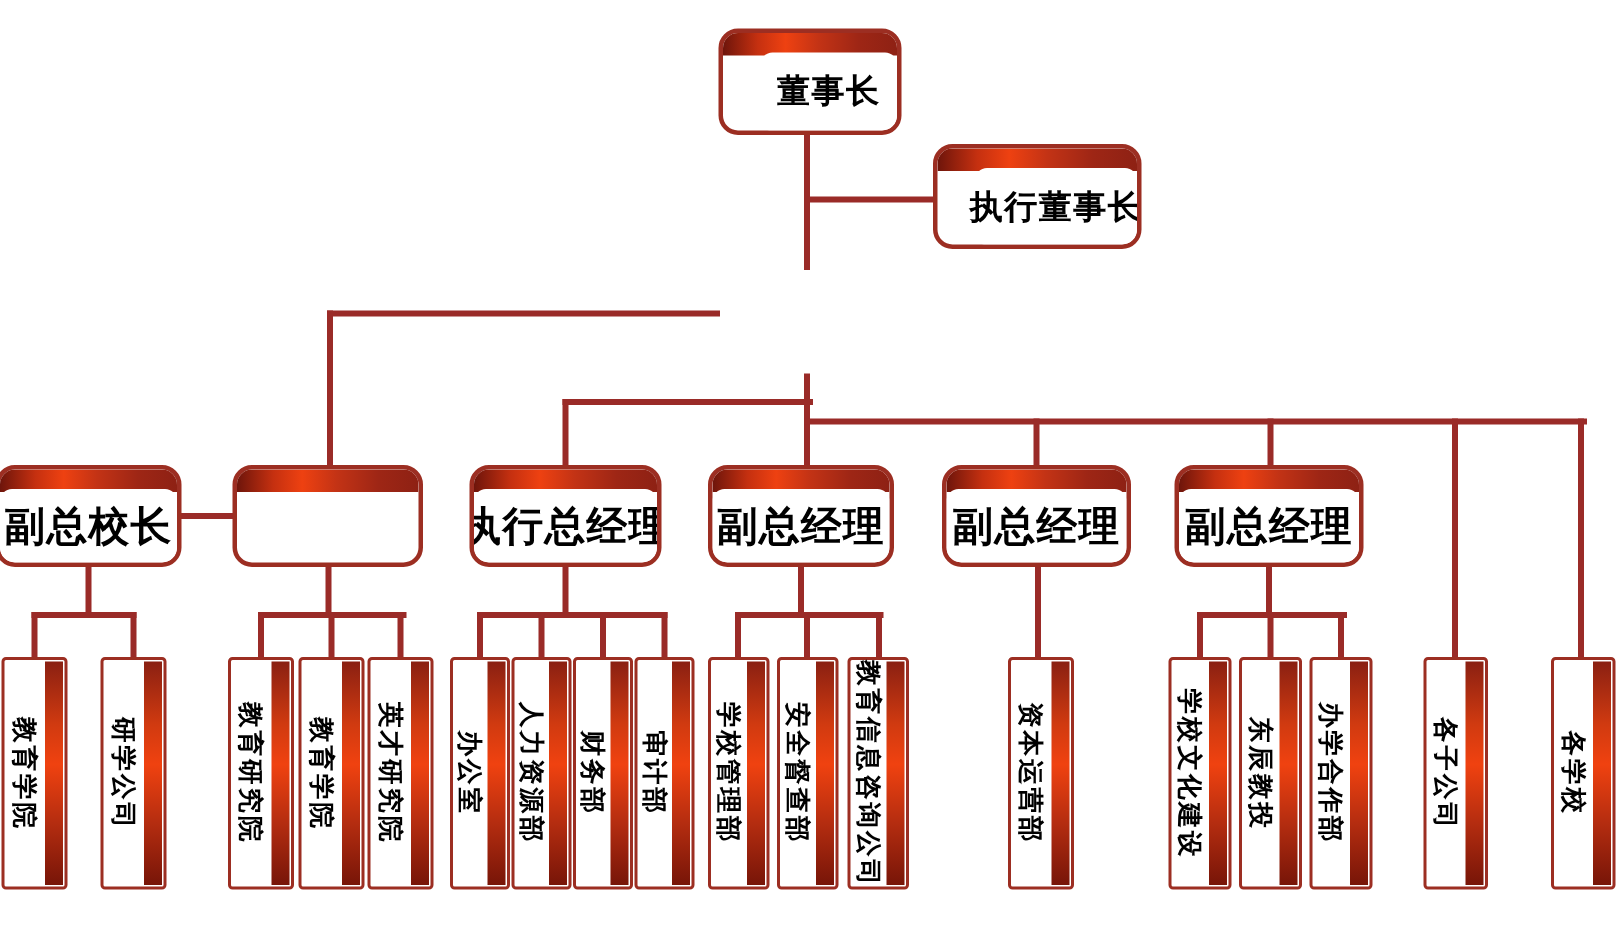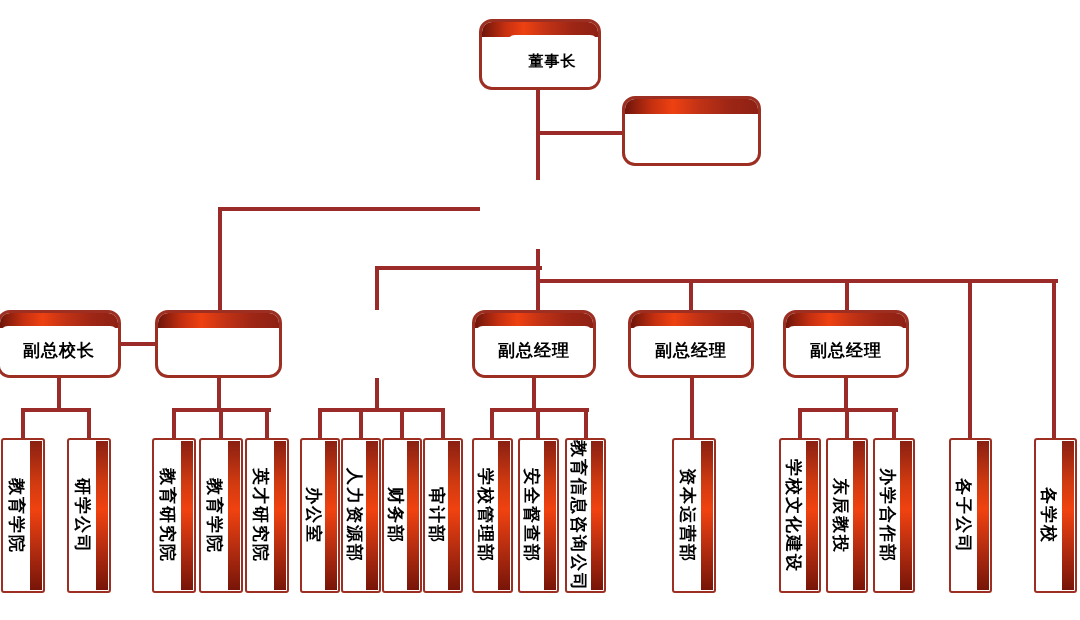--- a/index.html
+++ b/index.html
@@ -16,23 +16,23 @@
     position:absolute;box-sizing:border-box;background:#fff;
     border:3px solid #9c2e22;border-radius:13px;overflow:hidden;
   }
   .hband{
     position:absolute;top:0;left:0;right:0;height:15px;
     background:linear-gradient(90deg,#6e150b 0%,#c53010 20%,#ee4111 36%,#c33315 55%,#9e2615 78%,#8e2114 100%);
   }
   .hlabel{
     position:absolute;top:13px;left:0;right:0;bottom:0;background:#ffffff;
     border-radius:8px 8px 6px 6px;display:flex;align-items:center;justify-content:center;
-    font-size:17px;font-weight:bold;color:#000;letter-spacing:1px;white-space:nowrap;
-  }
-  .hbox.big .hlabel{font-size:15px;margin-left:25px;}
+    font-size:27px;font-weight:bold;color:#000;letter-spacing:1px;white-space:nowrap;
+  }
+  .hbox.big .hlabel{font-size:22px;margin-left:25px;}
   
   .vbox{
     position:absolute;box-sizing:border-box;background:#fff;
     border:2px solid #9c2e22;border-radius:3px;top:438px;height:155px;
   }
   .vband{
     position:absolute;top:1px;right:1px;bottom:1px;width:12px;
     background:linear-gradient(180deg,#8a2012 0%,#d03a10 28%,#f04210 46%,#b52d10 72%,#771508 100%);
   }
   .vlabel{
@@ -101,30 +101,35 @@
   <div class="lv" style="left:845px;top:408px;height:30px;"></div>
   <div class="lv" style="left:892px;top:408px;height:30px;"></div>
 
   <div class="hbox big" style="left:479px;top:19px;width:122px;height:71px;">
     <div class="hband"></div>
     <div class="hlabel">董事长</div>
   </div>
 
   <div class="hbox big" style="left:622px;top:96px;width:139px;height:70px;">
     <div class="hband"></div>
+    <div class="hlabel">执行董事长</div>
   </div>
 
 
   <div class="hbox" style="left:-3px;top:310px;width:124px;height:68px;">
     <div class="hband"></div>
     <div class="hlabel">副总校长</div>
   </div>
   <div class="hbox" style="left:155px;top:310px;width:127px;height:68px;">
     <div class="hband"></div>
   </div>
+  <div class="hbox" style="left:313px;top:310px;width:128px;height:68px;">
+    <div class="hband"></div>
+    <div class="hlabel">执行总经理</div>
+  </div>
   <div class="hbox" style="left:472px;top:310px;width:124px;height:68px;">
     <div class="hband"></div>
     <div class="hlabel">副总经理</div>
   </div>
   <div class="hbox" style="left:628px;top:310px;width:126px;height:68px;">
     <div class="hband"></div>
     <div class="hlabel">副总经理</div>
   </div>
   <div class="hbox" style="left:783px;top:310px;width:126px;height:68px;">
     <div class="hband"></div>

